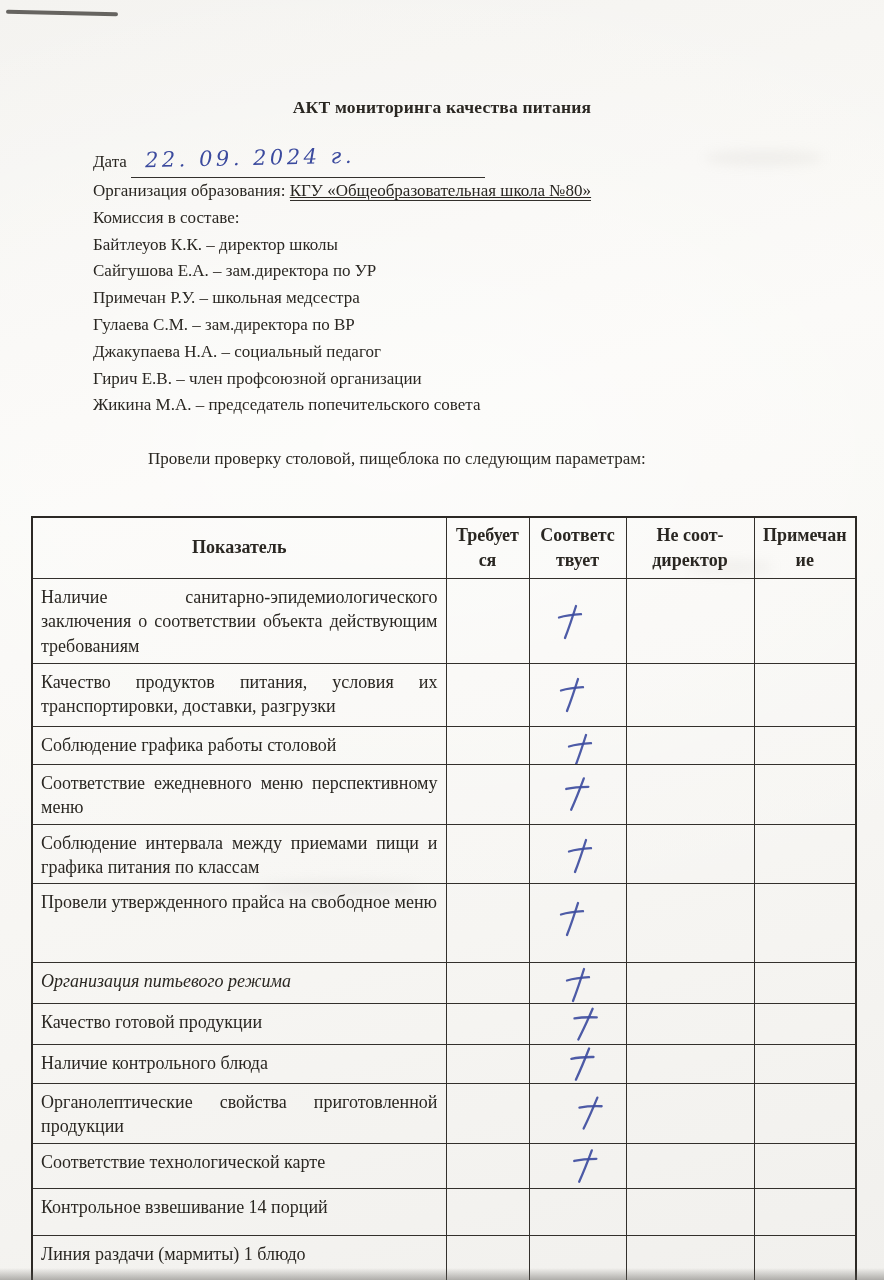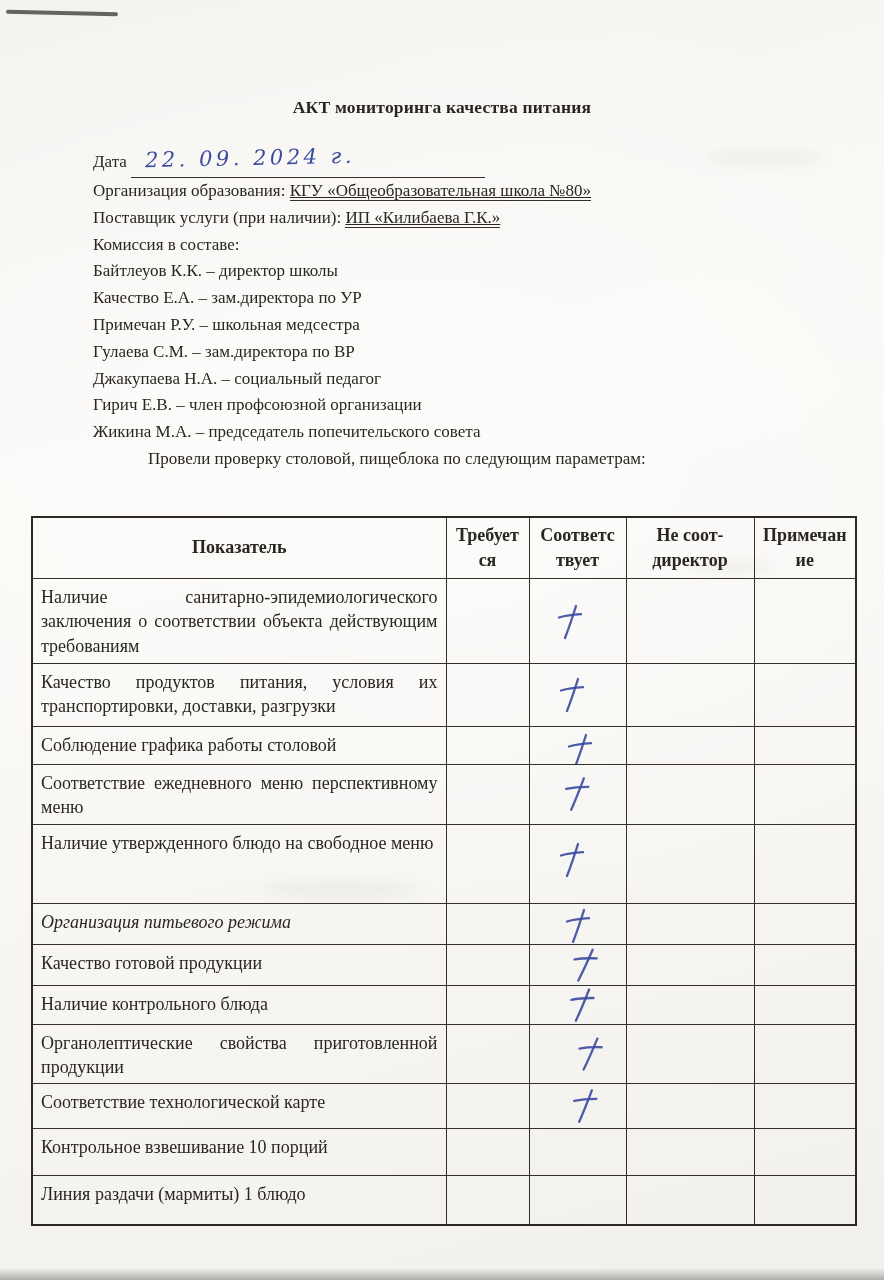--- a/index.html
+++ b/index.html
@@ -108,28 +108,24 @@
   <div class="title">АКТ мониторинга качества питания</div>
 
   <div class="info">
     <div class="date-line">
       <span>Дата</span><span class="date-ul"><span class="hand">22. 09. 2024 г.</span></span>
     </div>
     <div>
       <span>Организация образования:</span>
       <span class="uline">КГУ «Общеобразовательная школа №80»</span>
     </div>
-    <div>
-      <span>Поставщик услуги (при наличии):</span>
-      <span class="uline">ИП «Килибаева Г.К.»</span>
-    </div>
     <div>Комиссия в составе:</div>
     <div>
         <div>Байтлеуов К.К. – директор школы</div>
-        <div>Качество Е.А. – зам.директора по УР</div>
+        <div>Сайгушова Е.А. – зам.директора по УР</div>
         <div>Примечан Р.У. – школьная медсестра</div>
         <div>Гулаева С.М. – зам.директора по ВР</div>
         <div>Джакупаева Н.А. – социальный педагог</div>
         <div>Гирич Е.В. – член профсоюзной организации</div>
         <div>Жикина М.А. – председатель попечительского совета</div>
       </div>
   </div>
 
   <div class="intro">Провели проверку столовой, пищеблока по следующим параметрам:</div>
 
@@ -196,22 +192,34 @@
           <td class="mark"></td>
           <td class="mark">
             <svg class="check" width="27" height="36" viewBox="0 0 27 36">
               <path d="M20 2 C17.5 10, 12.5 25, 9 34"></path>
               <path d="M3 13.5 C10 11.5, 18 10.6, 25 10.2"></path>
             </svg>
           </td>
           <td class="mark"></td>
           <td class="mark"></td>
         </tr>
+        <tr data-row="4">
+          <td class="lbl">Соблюдение интервала между приемами пищи и графика питания по классам</td>
+          <td class="mark"></td>
+          <td class="mark">
+            <svg class="check" width="27" height="36" viewBox="0 0 27 36">
+              <path d="M20 2 C17.5 10, 12.5 25, 9 34"></path>
+              <path d="M3 13.5 C10 11.5, 18 10.6, 25 10.2"></path>
+            </svg>
+          </td>
+          <td class="mark"></td>
+          <td class="mark"></td>
+        </tr>
         <tr data-row="5">
-          <td class="lbl">Наличие утвержденного блюдо на свободное меню</td>
+          <td class="lbl">Провели утвержденного прайса на свободное меню</td>
           <td class="mark"></td>
           <td class="mark">
             <svg class="check" width="27" height="36" viewBox="0 0 27 36">
               <path d="M20 2 C17.5 10, 12.5 25, 9 34"></path>
               <path d="M3 13.5 C10 11.5, 18 10.6, 25 10.2"></path>
             </svg>
           </td>
           <td class="mark"></td>
           <td class="mark"></td>
         </tr>
@@ -269,21 +277,21 @@
           <td class="mark">
             <svg class="check" width="27" height="36" viewBox="0 0 27 36">
               <path d="M20 2 C17.5 10, 12.5 25, 9 34"></path>
               <path d="M3 13.5 C10 11.5, 18 10.6, 25 10.2"></path>
             </svg>
           </td>
           <td class="mark"></td>
           <td class="mark"></td>
         </tr>
         <tr data-row="11">
-          <td class="lbl">Контрольное взвешивание 10 порций</td>
+          <td class="lbl">Контрольное взвешивание 14 порций</td>
           <td class="mark"></td>
           <td class="mark"></td>
           <td class="mark"></td>
           <td class="mark"></td>
         </tr>
         <tr data-row="12">
           <td class="lbl">Линия раздачи (мармиты) 1 блюдо</td>
           <td class="mark"></td>
           <td class="mark"></td>
           <td class="mark"></td>

